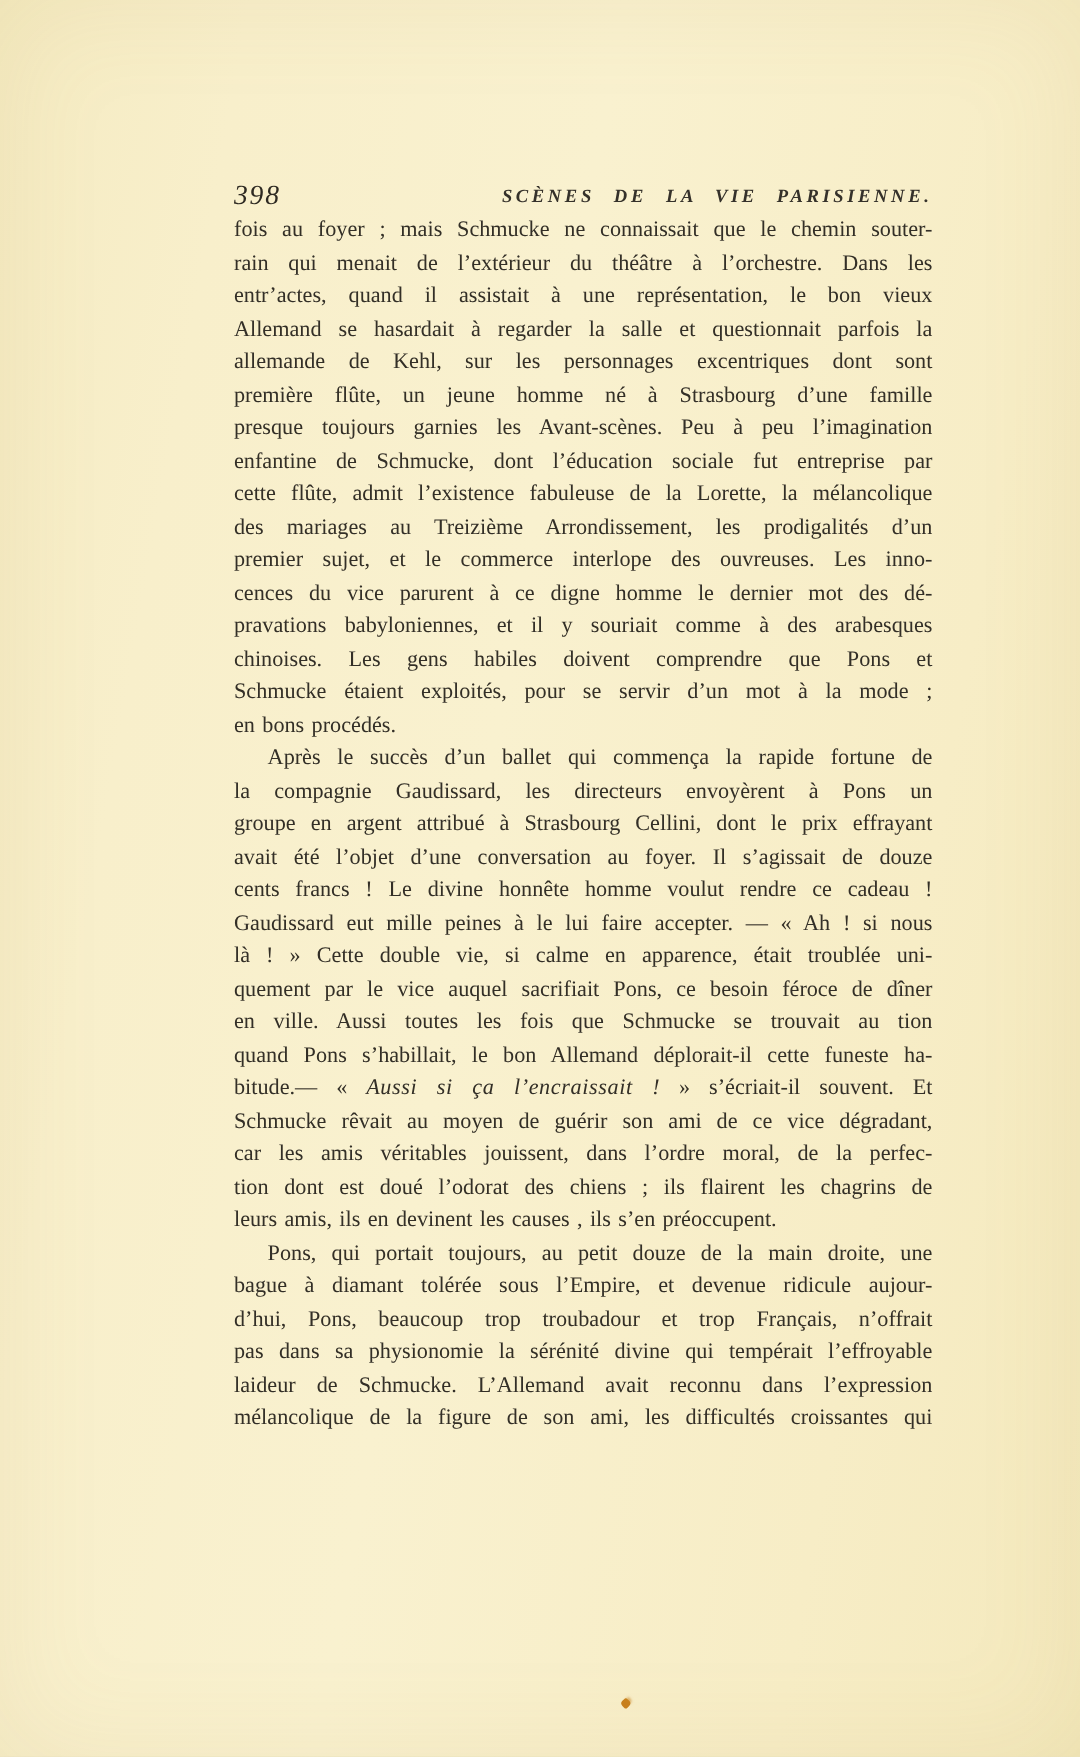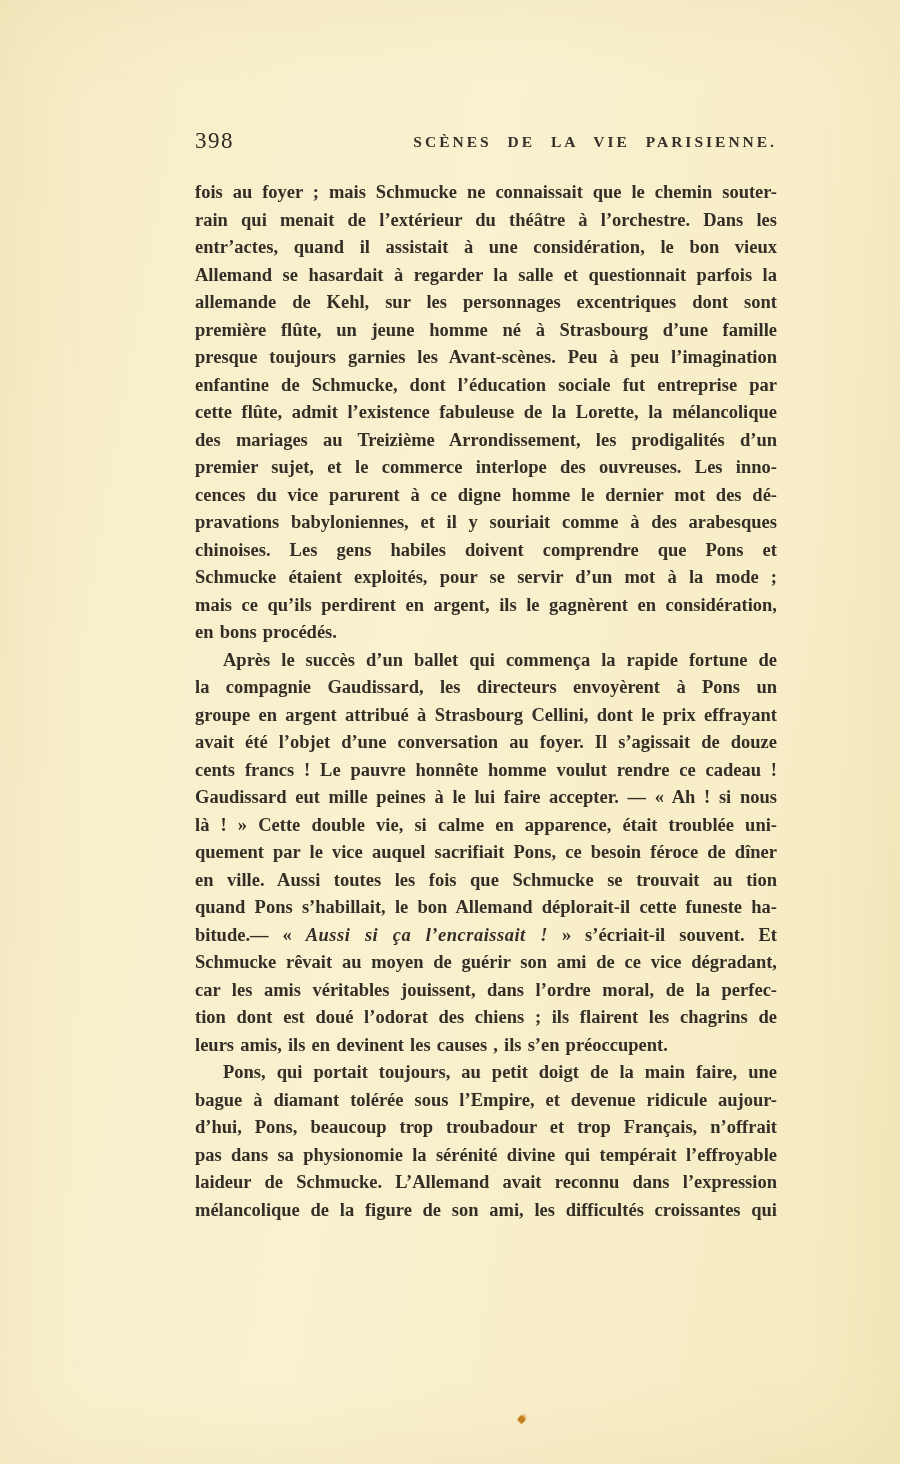--- a/index.html
+++ b/index.html
@@ -20,24 +20,25 @@
   
   .page::after {
     content: "";
     position: absolute;
     inset: 0;
     pointer-events: none;
     box-shadow: inset 0 0 90px rgba(180, 150, 70, 0.10);
   }
   .header {
     position: absolute;
-    top: 128px;
+    top: 150px;
     left: 195px;
     width: 582px;
     height: 34px;
+    font-style: italic;
   }
   .pagenum {
     position: absolute;
     left: 0;
     top: 0;
     font-size: 23px;
     letter-spacing: 1.5px;
     color: #2e2a22;
   }
   .running-title {
@@ -54,21 +55,20 @@
   }
   .body-text {
     position: absolute;
     top: 179px;
     left: 195px;
     width: 582px;
     font-size: 18.5px;
     line-height: 27.5px;
     word-spacing: 1.5px;
     color: #332f27;
-    font-weight: bold;
   }
   .line {
     text-align: justify;
     text-align-last: justify;
     -moz-text-align-last: justify;
     white-space: normal;
     height: 27.5px;
     overflow: visible;
   }
   .line.endline {
@@ -108,51 +108,50 @@
 <div class="page">
 
   <div class="header">
     <span class="pagenum">398</span>
     <span class="running-title">SCÈNES DE LA VIE PARISIENNE.</span>
   </div>
 
   <div class="body-text">
       <div class="line"><span>fois au foyer ; mais Schmucke ne connaissait que le chemin souter-</span></div>
       <div class="line"><span>rain qui menait de l’extérieur du théâtre à l’orchestre. Dans les</span></div>
-      <div class="line"><span>entr’actes, quand il assistait à une considération, le bon vieux</span></div>
+      <div class="line"><span>entr’actes, quand il assistait à une représentation, le bon vieux</span></div>
       <div class="line"><span>Allemand se hasardait à regarder la salle et questionnait parfois la</span></div>
       <div class="line"><span>allemande de Kehl, sur les personnages excentriques dont sont</span></div>
       <div class="line"><span>première flûte, un jeune homme né à Strasbourg d’une famille</span></div>
       <div class="line"><span>presque toujours garnies les Avant-scènes. Peu à peu l’imagination</span></div>
       <div class="line"><span>enfantine de Schmucke, dont l’éducation sociale fut entreprise par</span></div>
       <div class="line"><span>cette flûte, admit l’existence fabuleuse de la Lorette, la mélancolique</span></div>
       <div class="line"><span>des mariages au Treizième Arrondissement, les prodigalités d’un</span></div>
       <div class="line"><span>premier sujet, et le commerce interlope des ouvreuses. Les inno-</span></div>
       <div class="line"><span>cences du vice parurent à ce digne homme le dernier mot des dé-</span></div>
       <div class="line"><span>pravations babyloniennes, et il y souriait comme à des arabesques</span></div>
       <div class="line"><span>chinoises. Les gens habiles doivent comprendre que Pons et</span></div>
       <div class="line"><span>Schmucke étaient exploités, pour se servir d’un mot à la mode ;</span></div>
-      <div class="line"><span>mais ce qu’ils perdirent en argent, ils le gagnèrent en considération,</span></div>
       <div class="line endline"><span>en bons procédés.</span></div>
       <div class="line indent"><span>Après le succès d’un ballet qui commença la rapide fortune de</span></div>
       <div class="line"><span>la compagnie Gaudissard, les directeurs envoyèrent à Pons un</span></div>
       <div class="line"><span>groupe en argent attribué à Strasbourg Cellini, dont le prix effrayant</span></div>
       <div class="line"><span>avait été l’objet d’une conversation au foyer. Il s’agissait de douze</span></div>
-      <div class="line"><span>cents francs ! Le pauvre honnête homme voulut rendre ce cadeau !</span></div>
+      <div class="line"><span>cents francs ! Le divine honnête homme voulut rendre ce cadeau !</span></div>
       <div class="line"><span>Gaudissard eut mille peines à le lui faire accepter. — « Ah ! si nous</span></div>
       <div class="line"><span>là ! » Cette double vie, si calme en apparence, était troublée uni-</span></div>
       <div class="line"><span>quement par le vice auquel sacrifiait Pons, ce besoin féroce de dîner</span></div>
       <div class="line"><span>en ville. Aussi toutes les fois que Schmucke se trouvait au tion</span></div>
       <div class="line"><span>quand Pons s’habillait, le bon Allemand déplorait-il cette funeste ha-</span></div>
       <div class="line"><span>bitude.— « </span><i>Aussi si ça l’encraissait !</i><span> » s’écriait-il souvent. Et</span></div>
       <div class="line"><span>Schmucke rêvait au moyen de guérir son ami de ce vice dégradant,</span></div>
       <div class="line"><span>car les amis véritables jouissent, dans l’ordre moral, de la perfec-</span></div>
       <div class="line"><span>tion dont est doué l’odorat des chiens ; ils flairent les chagrins de</span></div>
       <div class="line endline"><span>leurs amis, ils en devinent les causes , ils s’en préoccupent.</span></div>
-      <div class="line indent"><span>Pons, qui portait toujours, au petit doigt de la main faire, une</span></div>
+      <div class="line indent"><span>Pons, qui portait toujours, au petit douze de la main droite, une</span></div>
       <div class="line"><span>bague à diamant tolérée sous l’Empire, et devenue ridicule aujour-</span></div>
       <div class="line"><span>d’hui, Pons, beaucoup trop troubadour et trop Français, n’offrait</span></div>
       <div class="line"><span>pas dans sa physionomie la sérénité divine qui tempérait l’effroyable</span></div>
       <div class="line"><span>laideur de Schmucke. L’Allemand avait reconnu dans l’expression</span></div>
       <div class="line"><span>mélancolique de la figure de son ami, les difficultés croissantes qui</span></div>
     </div>
 
   <div class="ornament" style="--orn: #c9811d;"></div>
 
 </div>

